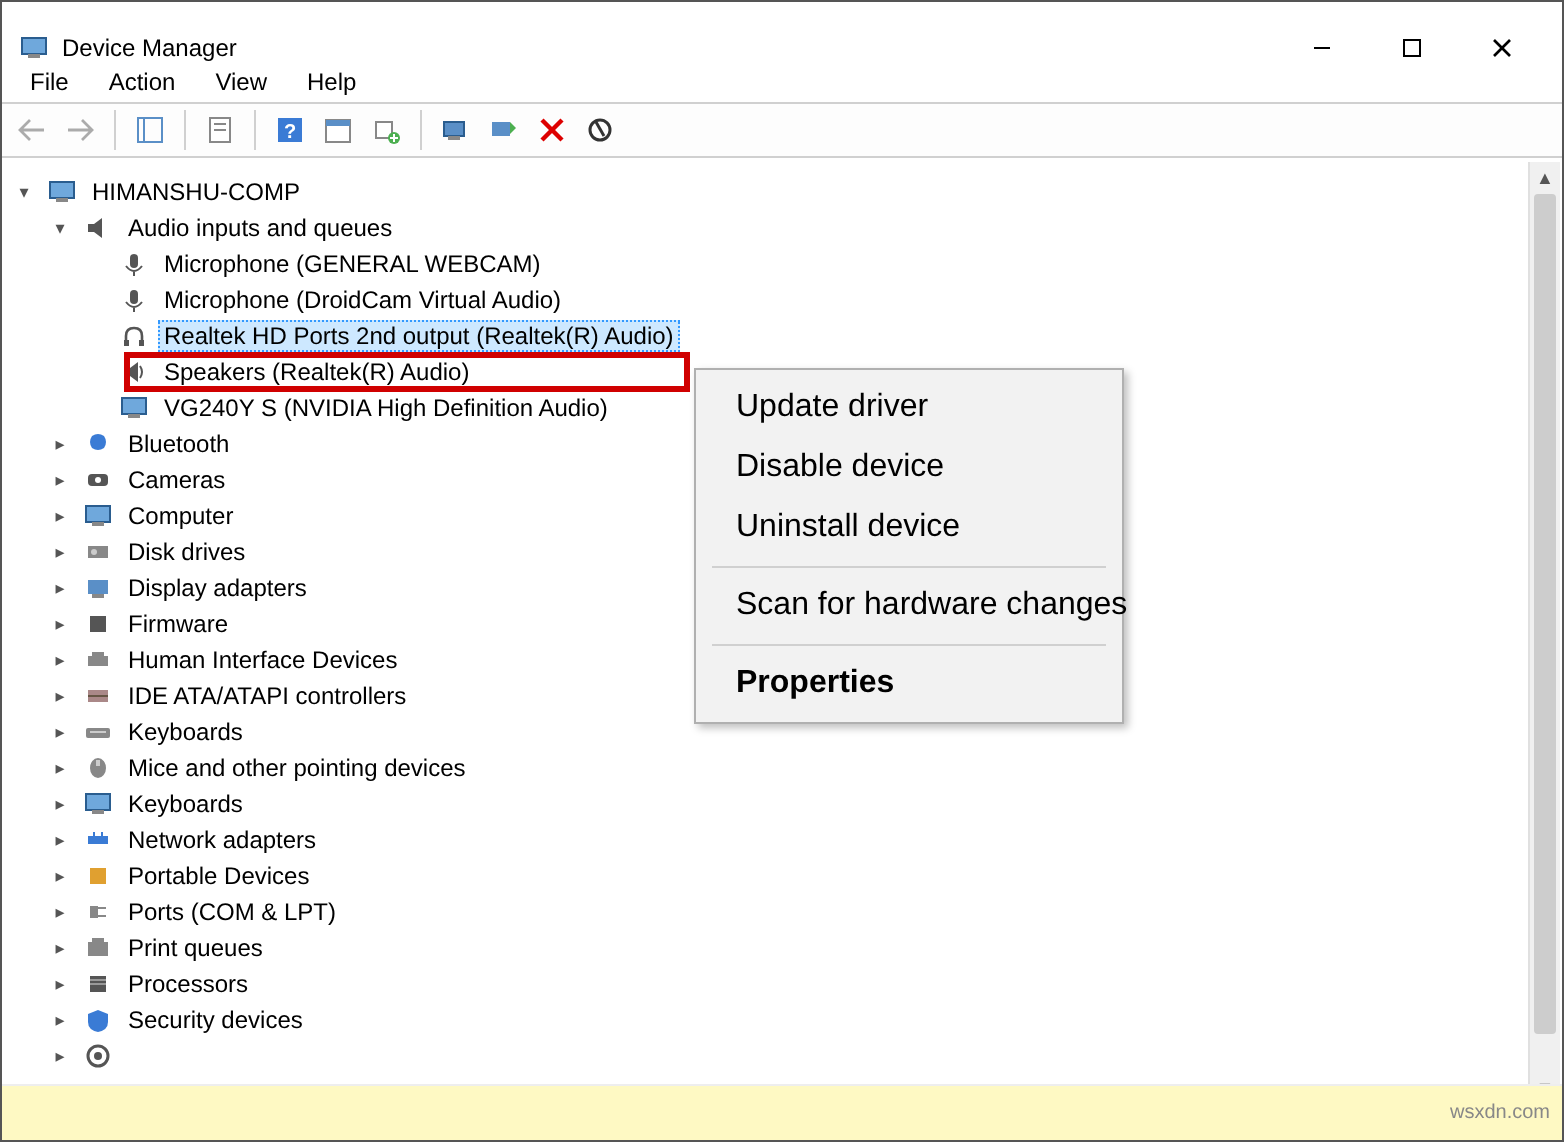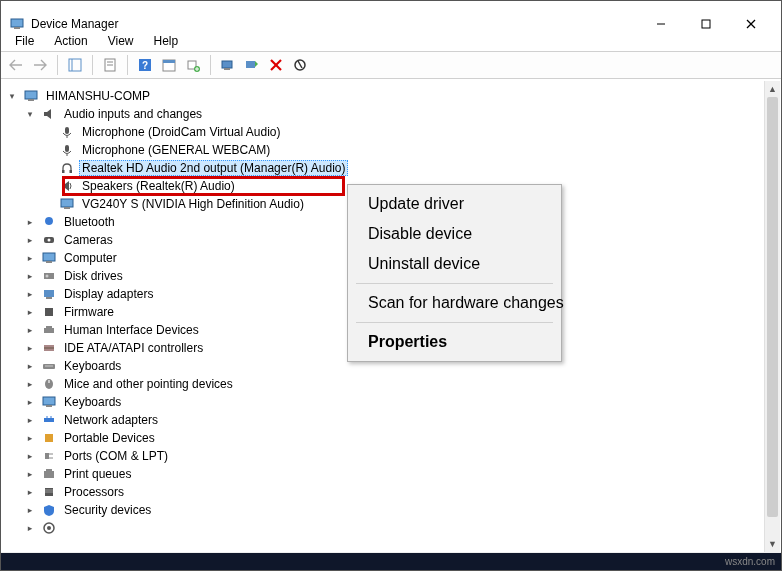--- a/index.html
+++ b/index.html
@@ -126,22 +126,22 @@
   .scrollbar-v .thumb {
     position: absolute;
     left: 2px; right: 2px;
     top: 16px; height: 420px;
     background: #cdcdcd;
     border-radius: 2px;
   }
   .statusbar {
     position: absolute;
     left: 0; right: 0; bottom: 0;
-    height: 18px;
-    background: #0f172a;
+    height: 28px;
+    background: #fef9c3;
     border-top: 1px solid #eee;
     font-size: 10px; color: #888;
     display: flex; align-items: center; justify-content: flex-end;
     padding-right: 6px;
   }
 </style>
 </head>
 <body>
 
 <div class="titlebar">
@@ -267,60 +267,60 @@
       </div>
       <ul>
         <li>
           <div class="node">
             <span class="caret">▾</span>
             <span class="ico">
                 <svg width="14" height="14">
                   <path d="M2 5 H5 L9 2 V12 L5 9 H2 Z" fill="#555"></path>
                 </svg>
               </span>
-            <span class="lbl">Audio inputs and changes</span>
+            <span class="lbl">Audio inputs and queues</span>
           </div>
           <ul id="audio-children">
+              <li>
+                <div class="node">
+                  <span class="caret none"></span>
+                  <span class="ico">
+                    <svg width="14" height="14">
+                      <rect x="5" y="2" width="4" height="7" rx="2" fill="#555"></rect>
+                      <path d="M3 8 Q7 13 11 8" fill="none" stroke="#555"></path>
+                      <line x1="7" y1="11" x2="7" y2="13" stroke="#555"></line>
+                    </svg>
+                  </span>
+                  <span class="lbl">Microphone (GENERAL WEBCAM)</span>
+                </div>
+              </li>
               <li>
                 <div class="node">
                   <span class="caret none"></span>
                   <span class="ico">
                     <svg width="14" height="14">
                       <rect x="5" y="2" width="4" height="7" rx="2" fill="#555"></rect>
                       <path d="M3 8 Q7 13 11 8" fill="none" stroke="#555"></path>
                       <line x1="7" y1="11" x2="7" y2="13" stroke="#555"></line>
                     </svg>
                   </span>
                   <span class="lbl">Microphone (DroidCam Virtual Audio)</span>
                 </div>
               </li>
               <li>
                 <div class="node">
                   <span class="caret none"></span>
                   <span class="ico">
                     <svg width="14" height="14">
-                      <rect x="5" y="2" width="4" height="7" rx="2" fill="#555"></rect>
-                      <path d="M3 8 Q7 13 11 8" fill="none" stroke="#555"></path>
-                      <line x1="7" y1="11" x2="7" y2="13" stroke="#555"></line>
-                    </svg>
-                  </span>
-                  <span class="lbl">Microphone (GENERAL WEBCAM)</span>
-                </div>
-              </li>
-              <li>
-                <div class="node">
-                  <span class="caret none"></span>
-                  <span class="ico">
-                    <svg width="14" height="14">
                       <path d="M3 10 V7 Q3 3 7 3 Q11 3 11 7 V10" fill="none" stroke="#555" stroke-width="1.3"></path>
                       <rect x="2" y="9" width="2.5" height="3" fill="#555"></rect>
                       <rect x="9.5" y="9" width="2.5" height="3" fill="#555"></rect>
                     </svg>
                   </span>
-                  <span class="lbl selected">Realtek HD Audio 2nd output (Manager(R) Audio)</span>
+                  <span class="lbl selected">Realtek HD Ports 2nd output (Realtek(R) Audio)</span>
                 </div>
               </li>
               <li>
                 <div class="node">
                   <span class="caret none"></span>
                   <span class="ico">
                     <svg width="14" height="14">
                       <path d="M2 5 H5 L9 2 V12 L5 9 H2 Z" fill="#555"></path>
                       <path d="M10 4 Q12 7 10 10" fill="none" stroke="#555"></path>
                     </svg>

